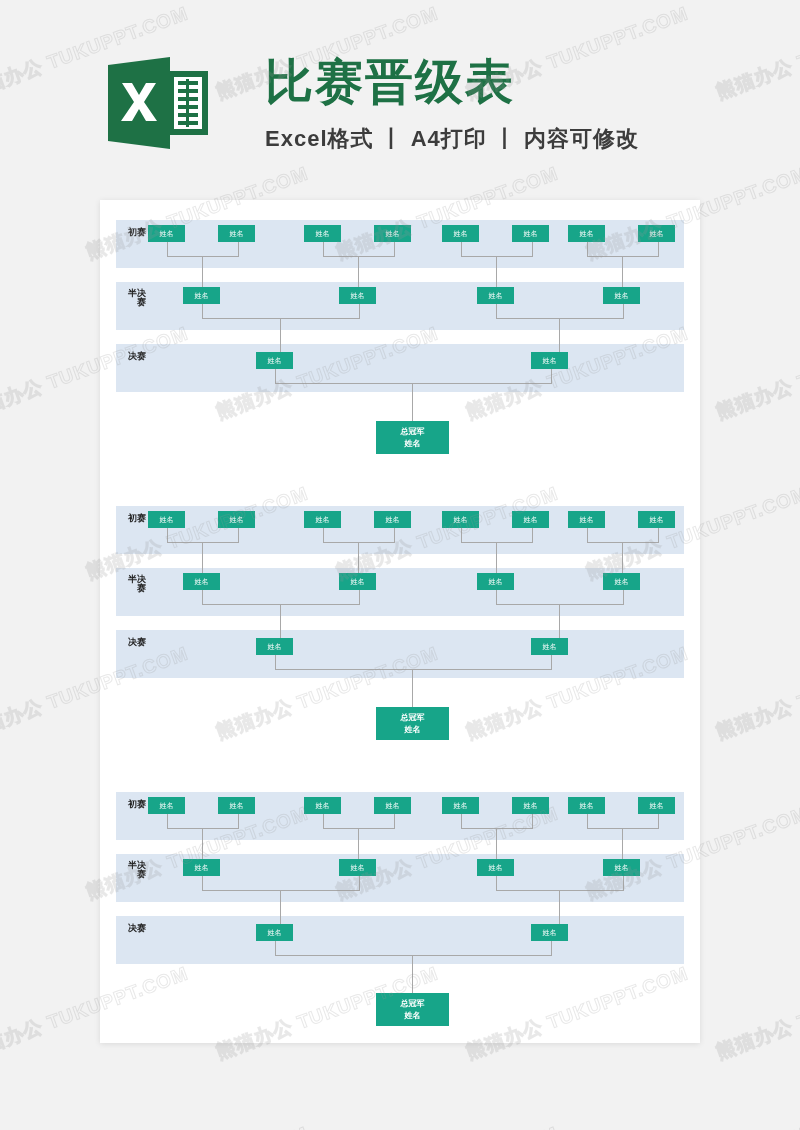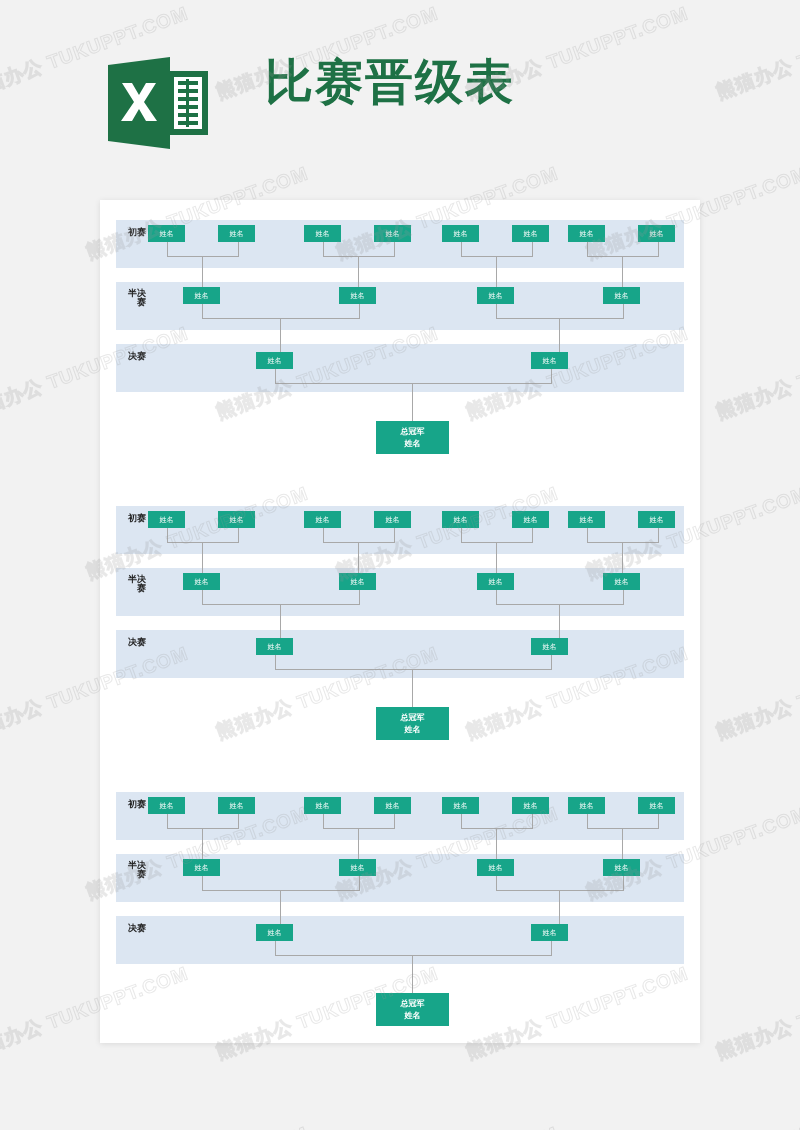--- a/index.html
+++ b/index.html
@@ -119,20 +119,21 @@
         <rect x="70" y="40" width="20" height="4"></rect>
         <rect x="70" y="48" width="20" height="4"></rect>
         <rect x="70" y="56" width="20" height="4"></rect>
         <rect x="70" y="64" width="20" height="4"></rect>
         <rect x="78" y="22" width="3" height="48"></rect>
       </g>
       <path d="M14 26 L24 26 L31 38 L38 26 L48 26 L36 45 L49 64 L38 64 L31 52 L24 64 L13 64 L26 45 Z" fill="#ffffff"></path>
     </svg>
   </div>
   <div class="title">比赛晋级表</div>
+  <div class="subtitle">Excel格式 丨 A4打印 丨 内容可修改</div>
 </div>
 
 <div class="card" id="card">
     <div class="bracket brk-0" style="top: 0px;">
       <div class="round r1">
         <div class="rlabel l1">初赛</div>
         <div class="nbox" style="left: 32px;">姓名</div>
         <div class="nbox" style="left: 102px;">姓名</div>
         <div class="nbox" style="left: 188px;">姓名</div>
         <div class="nbox" style="left: 258px;">姓名</div>

